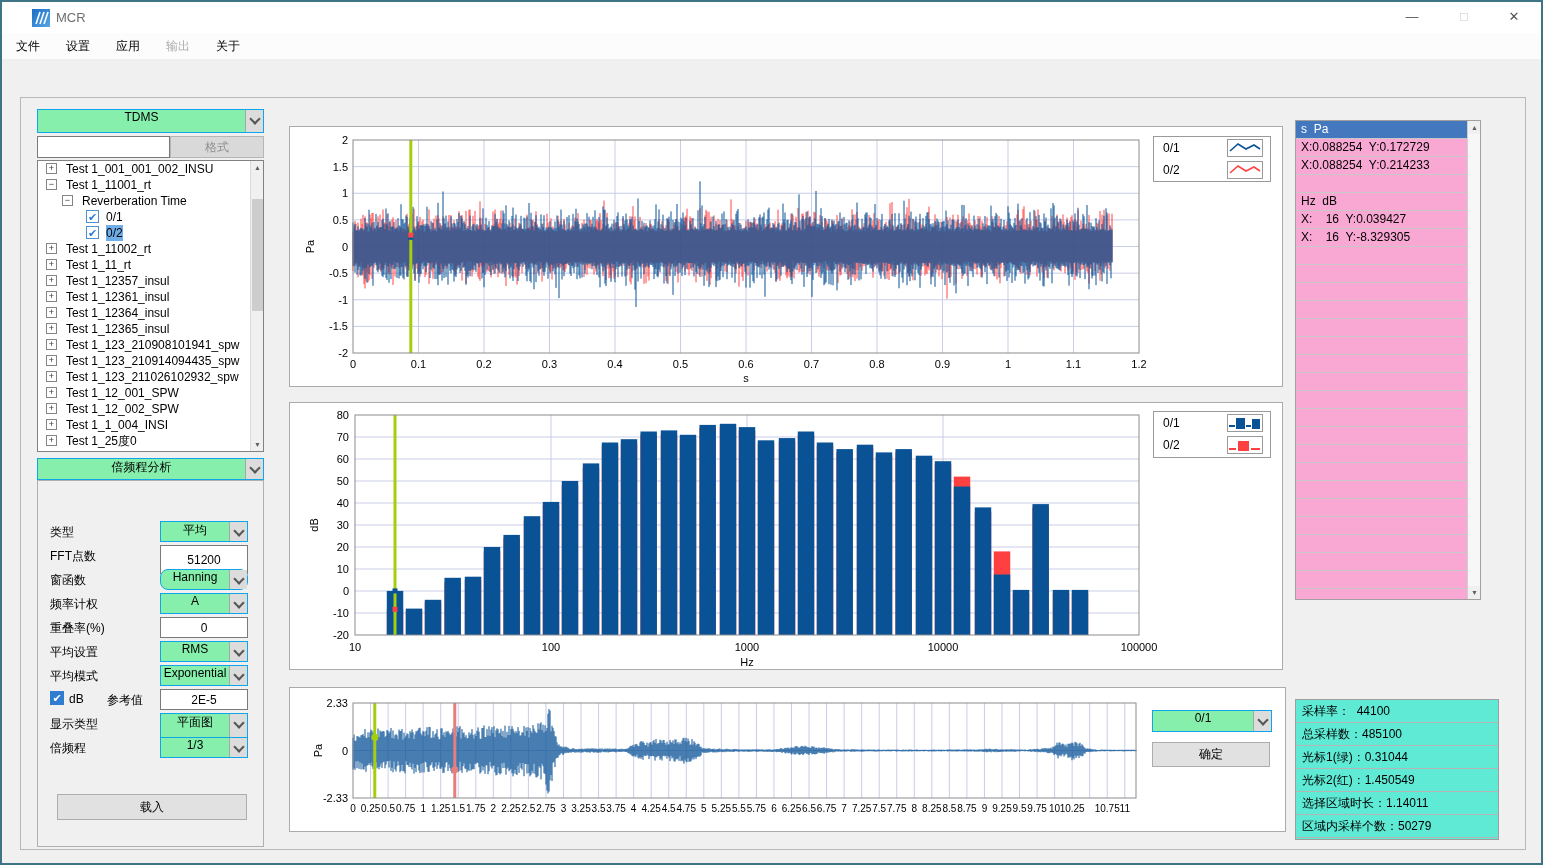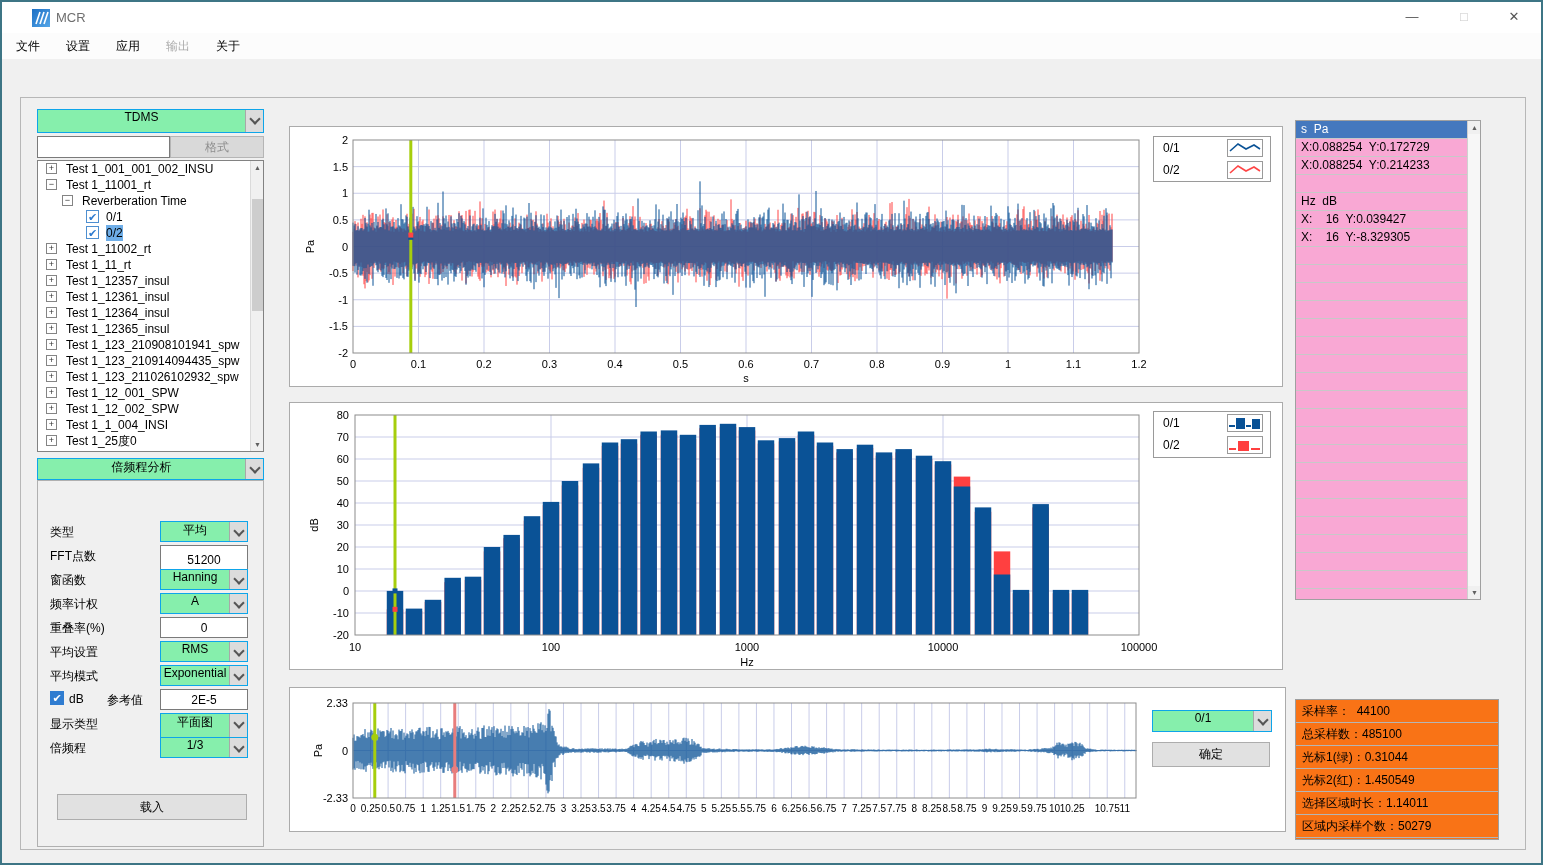--- a/index.html
+++ b/index.html
@@ -54,21 +54,21 @@
   .legend { position:absolute; background:#FFF; border:1px solid #9A9A9A; }
   .legend-row { position:relative; height:22px; }
   .legend-row .lg-label { position:absolute; left:9px; top:4px; }
   .legend-row .lg-icon { position:absolute; right:7px; top:2px; width:36px; height:18px; border:1px solid #9A9A9A; }
   
   .readout { position:absolute; left:1293px; top:118px; width:186px; height:480px; background:#f9a8d4; border:1px solid #A0A0A0; overflow:hidden; }
   .ro-row { height:18px; line-height:17px; border-bottom:1px solid #C8C8C8; padding-left:5px; white-space:pre; overflow:hidden; }
   .ro-row.hdr { background:#4478BE; color:#FFF; }
   .ro-scroll { position:absolute; right:0; top:0; width:13px; height:100%; background:#F7F7F7; border-left:1px solid #D0D0D0; }
   
-  .stats { position:absolute; left:1293px; top:697px; width:204px; height:141px; background:#f97316; border:1px solid #9E9E9E; overflow:hidden; }
+  .stats { position:absolute; left:1293px; top:697px; width:204px; height:141px; background:#5eead4; border:1px solid #9E9E9E; overflow:hidden; }
   .stat-row { height:23px; line-height:22px; border-bottom:1px solid #B5B5B5; padding-left:6px; white-space:pre; }
   svg text { font-family:"Liberation Sans","DejaVu Sans",sans-serif; }
 </style>
 </head>
 <body>
 
 <div class="window">
 
   <div class="titlebar">
     <svg class="abs" style="left:30px;top:7px" width="18" height="18">
@@ -194,21 +194,21 @@
           <span class="ctext">平均</span>
           <span class="arrow"></span>
         </div>
       </div>
       <div class="form-row" style="top: 542px; left: 35px; width: 227px;">
         <span class="form-label">FFT点数</span>
         <input class="tbox" value="51200" style="left: 123px; top: 1px; width: 88px; height: 29px;">
       </div>
       <div class="form-row" style="top: 566px; left: 35px; width: 227px;">
         <span class="form-label">窗函数</span>
-        <div class="combo" style="left: 123px; top: 1px; width: 88px; height: 21px;">
+        <div class="combo" style="left: 123px; top: 1px; width: 88px; height: 21px; border-radius: 8px;">
           <span class="ctext">Hanning</span>
           <span class="arrow"></span>
         </div>
       </div>
       <div class="form-row" style="top: 590px; left: 35px; width: 227px;">
         <span class="form-label">频率计权</span>
         <div class="combo" style="left: 123px; top: 1px; width: 88px; height: 21px;">
           <span class="ctext">A</span>
           <span class="arrow"></span>
         </div>

